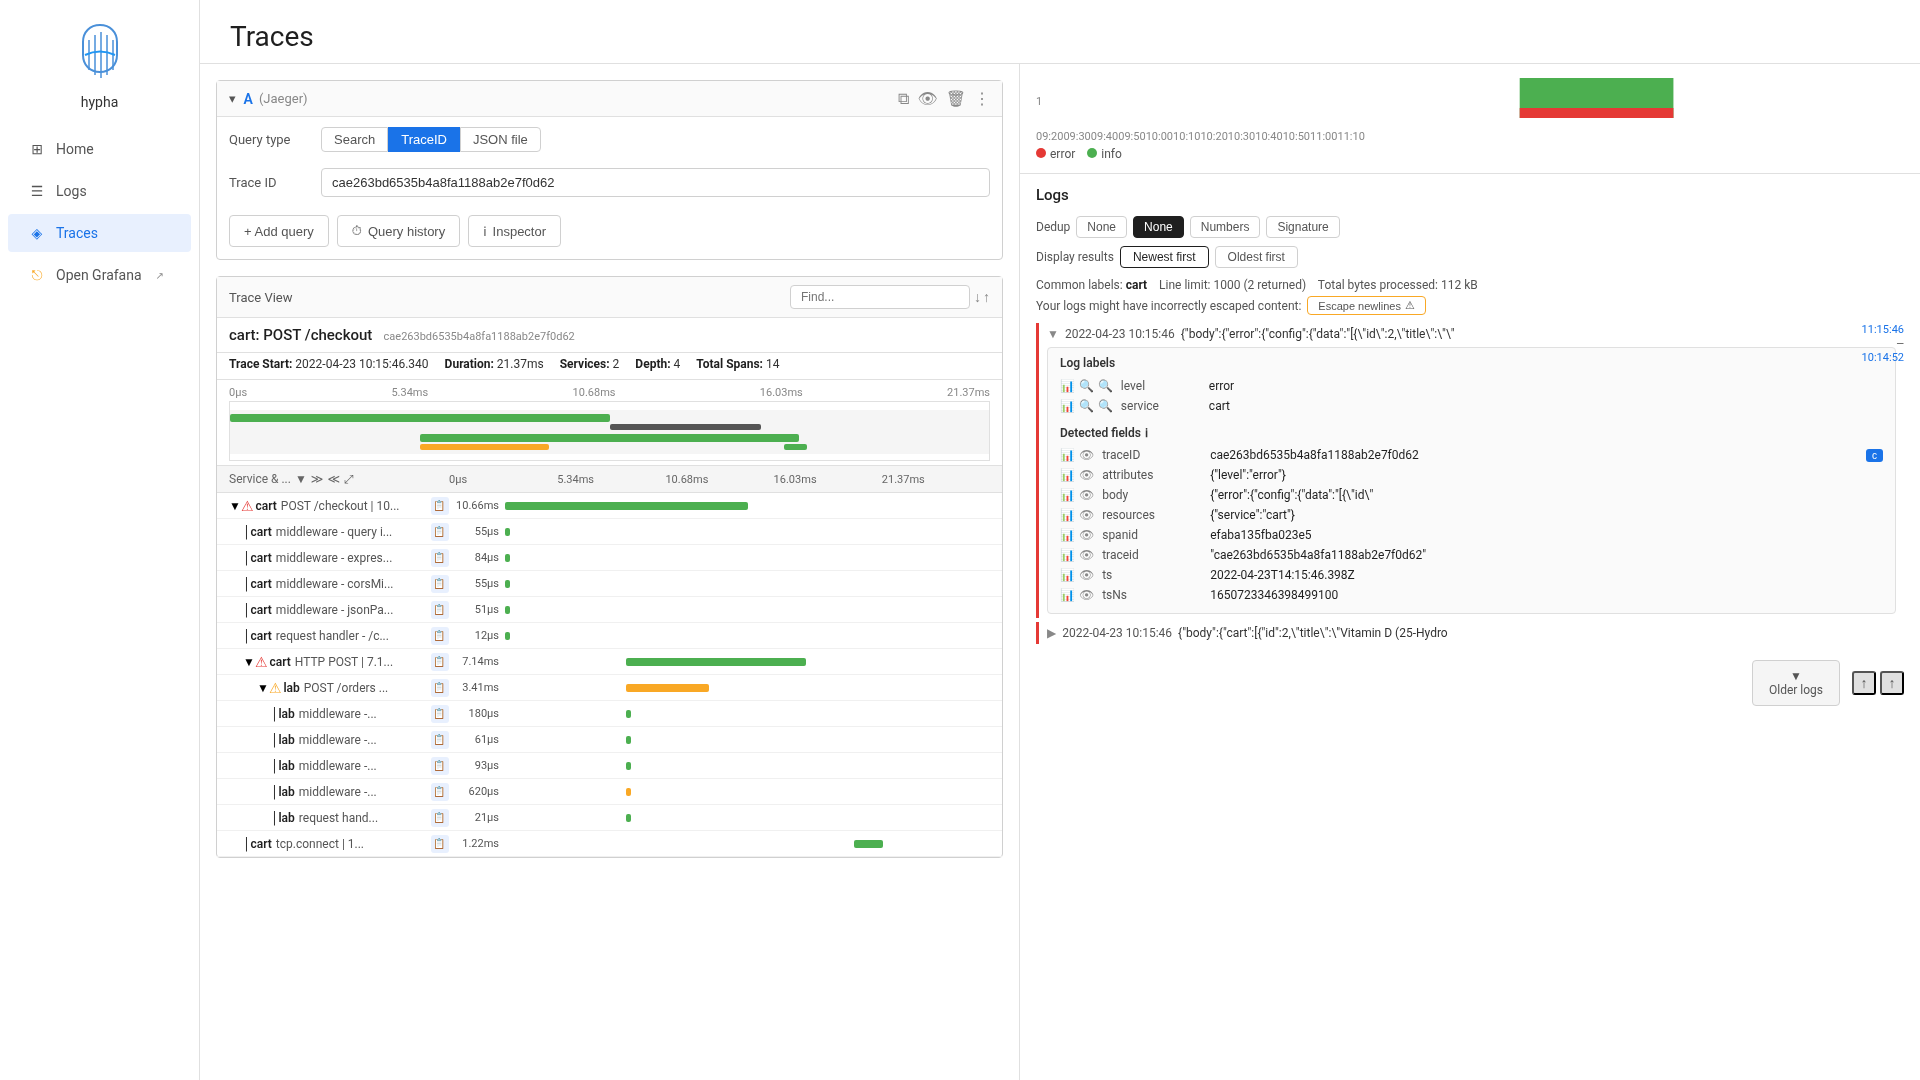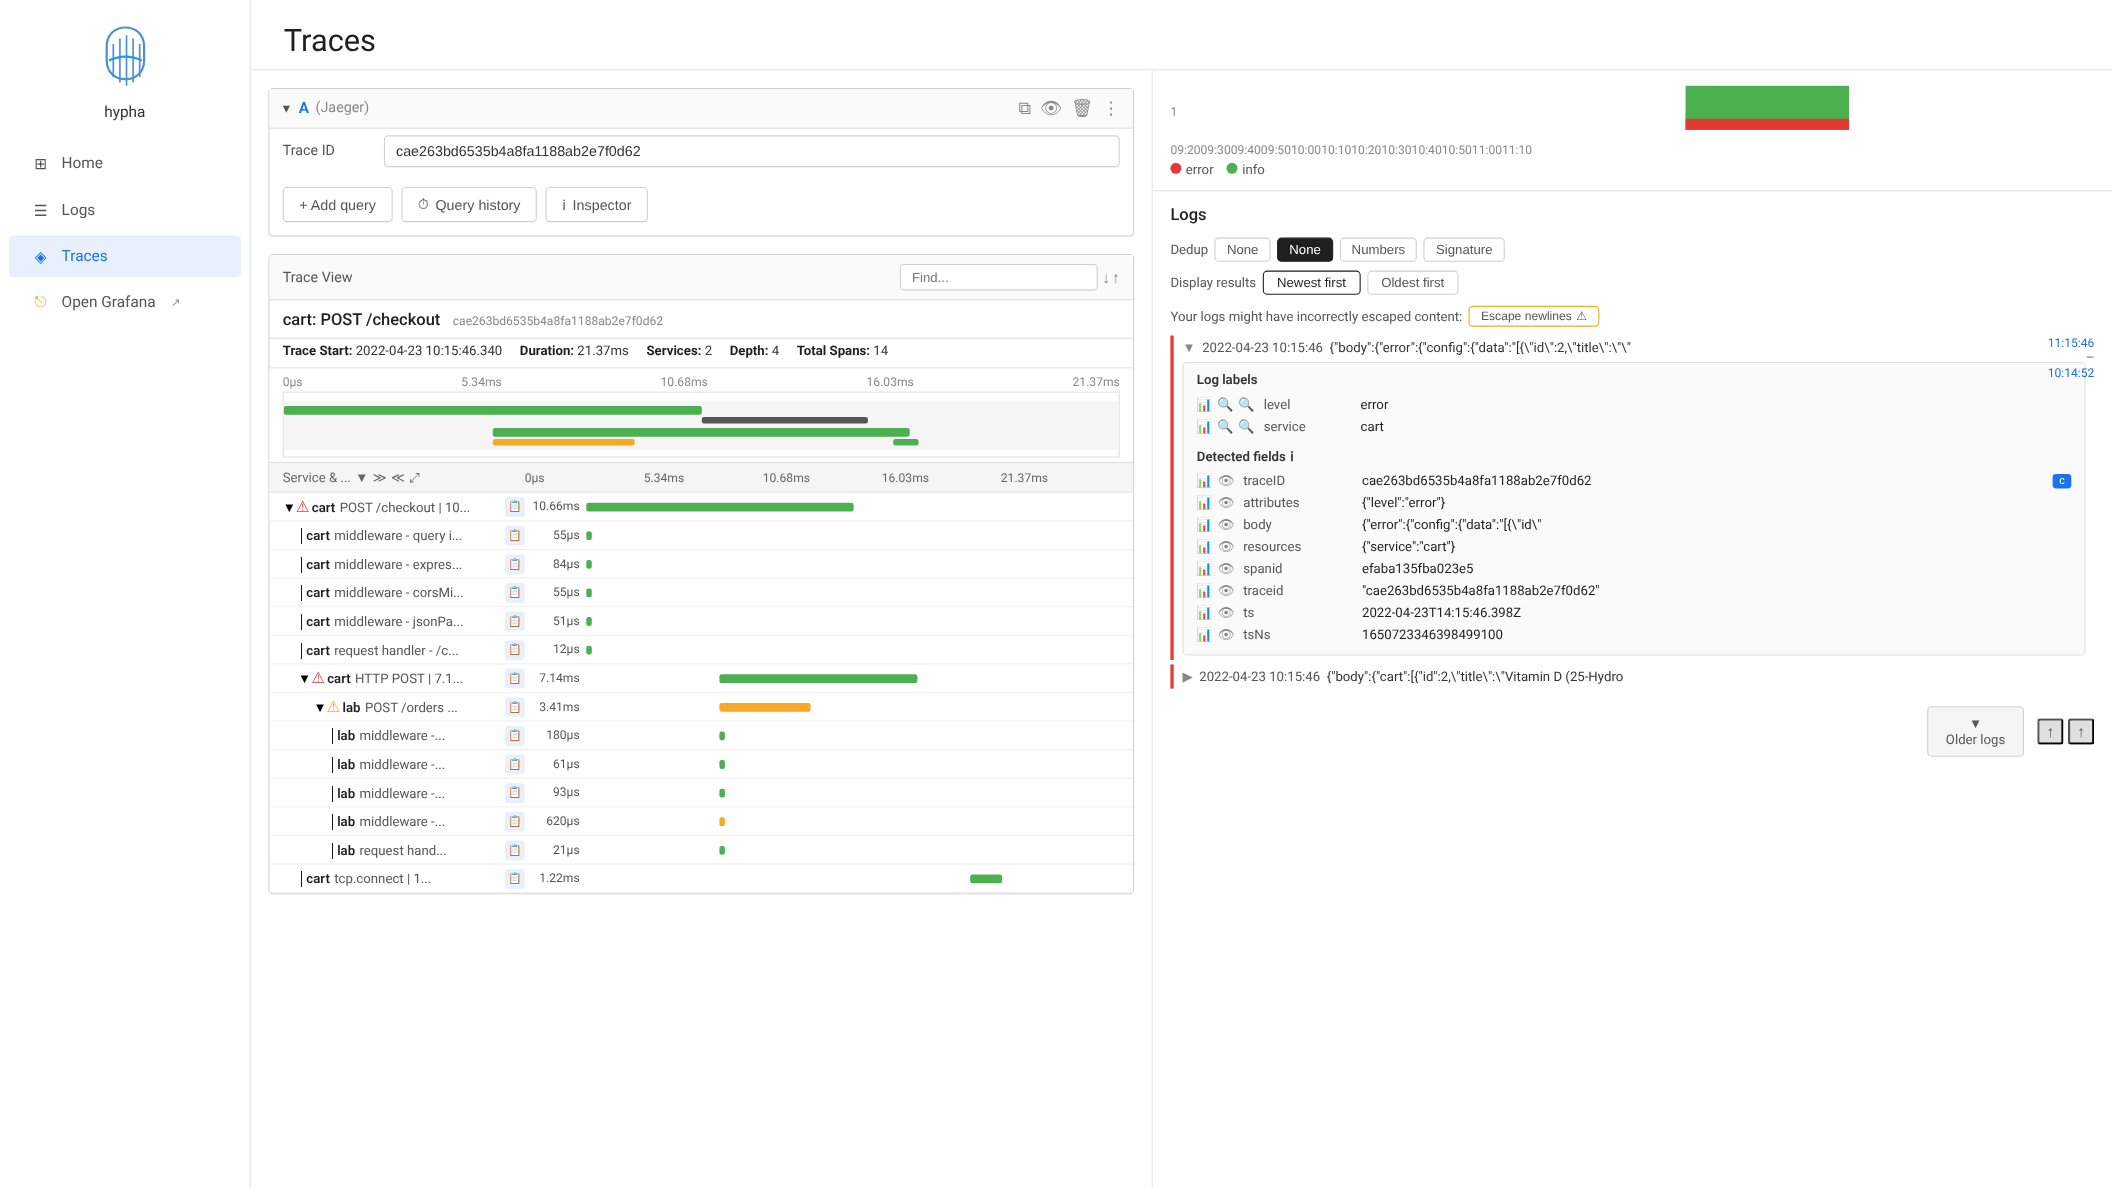--- a/index.html
+++ b/index.html
@@ -1,19 +1,19 @@
 <!DOCTYPE html>
 <html><head>
   <meta charset="utf-8">
   <style>
     * { box-sizing: border-box; margin: 0; padding: 0; }
     body { font-family: -apple-system, BlinkMacSystemFont, 'Segoe UI', Roboto, sans-serif; background: #f4f5f5; display: flex; height: 1080px; width: 1920px; overflow: hidden; font-size: 13px; }
 
     
-    .sidebar { width: 228px; background: #fff; border-right: 1px solid #e0e0e0; display: flex; flex-direction: column; padding: 0; }
+    .sidebar { width: 200px; background: #fff; border-right: 1px solid #e0e0e0; display: flex; flex-direction: column; padding: 0; }
     .sidebar-logo { padding: 20px 16px 10px; display: flex; flex-direction: column; align-items: center; }
     .logo-svg { width: 50px; height: 70px; }
     .logo-text { font-size: 14px; color: #333; margin-top: 4px; }
     .sidebar-nav { display: flex; flex-direction: column; padding: 8px 0; }
     .nav-item { display: flex; align-items: center; gap: 10px; padding: 10px 20px; cursor: pointer; color: #555; font-size: 14px; border-radius: 4px; margin: 2px 8px; }
     .nav-item.active { color: #1a73e8; background: #e8f0fe; }
     .nav-icon { width: 18px; height: 18px; display: flex; align-items: center; justify-content: center; }
 
     
     .main { flex: 1; display: flex; flex-direction: column; overflow: hidden; }
@@ -189,20 +189,28 @@
           <span class="query-label">A</span>
           <span class="query-source">(Jaeger)</span>
           <div class="query-header-actions">
             <span title="Copy">⧉</span>
             <span title="Toggle visibility">👁</span>
             <span title="Delete">🗑</span>
             <span title="More">⋮</span>
           </div>
         </div>
 
+        <div class="query-type-row">
+          <span class="query-type-label">Query type</span>
+          <div class="query-type-tabs">
+            <button class="qtab">Search</button>
+            <button class="qtab active">TraceID</button>
+            <button class="qtab">JSON file</button>
+          </div>
+        </div>
 
         <div class="trace-id-row">
           <span class="trace-id-label">Trace ID</span>
           <input class="trace-id-input" value="cae263bd6535b4a8fa1188ab2e7f0d62" style="">
         </div>
 
         <div class="query-actions">
           <button class="btn-action">+ Add query</button>
           <button class="btn-action">
             <span>⏱</span>
@@ -511,20 +519,30 @@
           <button class="dedup-btn">Numbers</button>
           <button class="dedup-btn">Signature</button>
         </div>
 
         <div class="display-results-row">
           <span>Display results</span>
           <button class="result-btn active">Newest first</button>
           <button class="result-btn">Oldest first</button>
         </div>
 
+        <div class="common-labels">
+          <span>Common labels:</span>
+          <b>cart</b>
+          &nbsp;&nbsp;
+          <span>Line limit:</span>
+          <span>1000 (2 returned)</span>
+          &nbsp;&nbsp;
+          <span>Total bytes processed:</span>
+          <span>112 kB</span>
+        </div>
 
         <div class="escape-warning">
           <span>Your logs might have incorrectly escaped content:</span>
           <button class="escape-btn">
             <span>Escape newlines</span>
             <span>⚠</span>
           </button>
         </div>
 
         <div class="log-entry" style="position:relative;">

